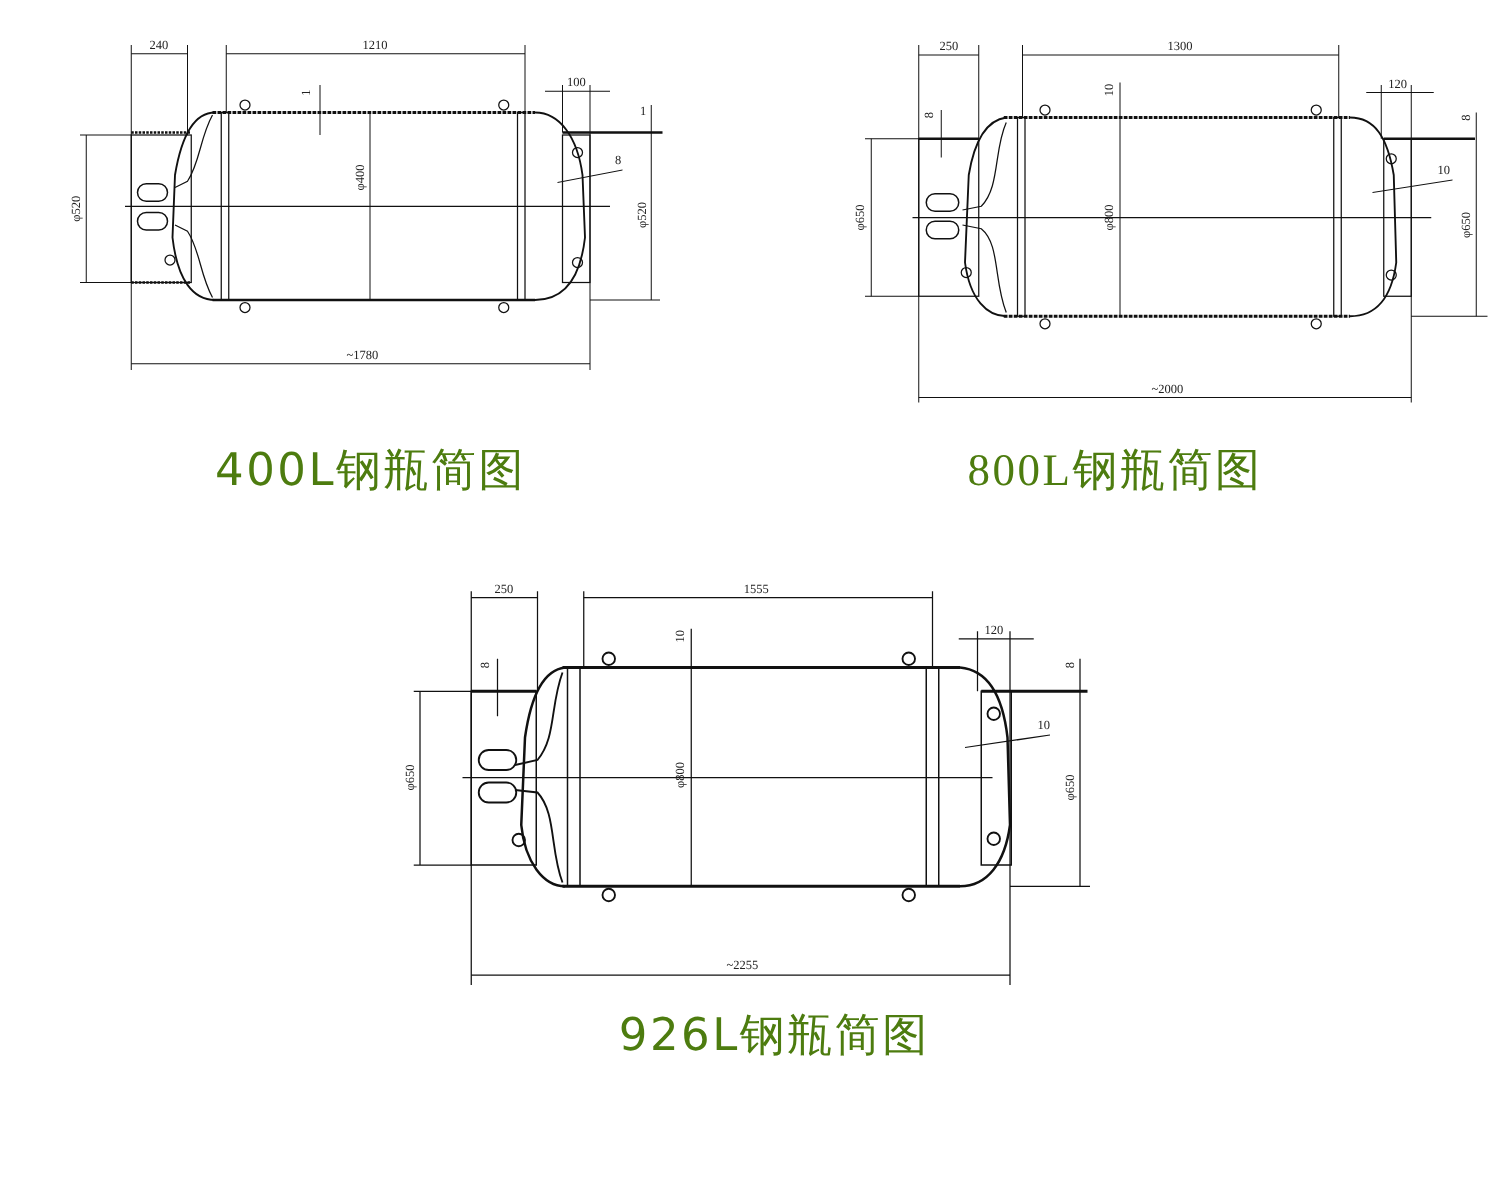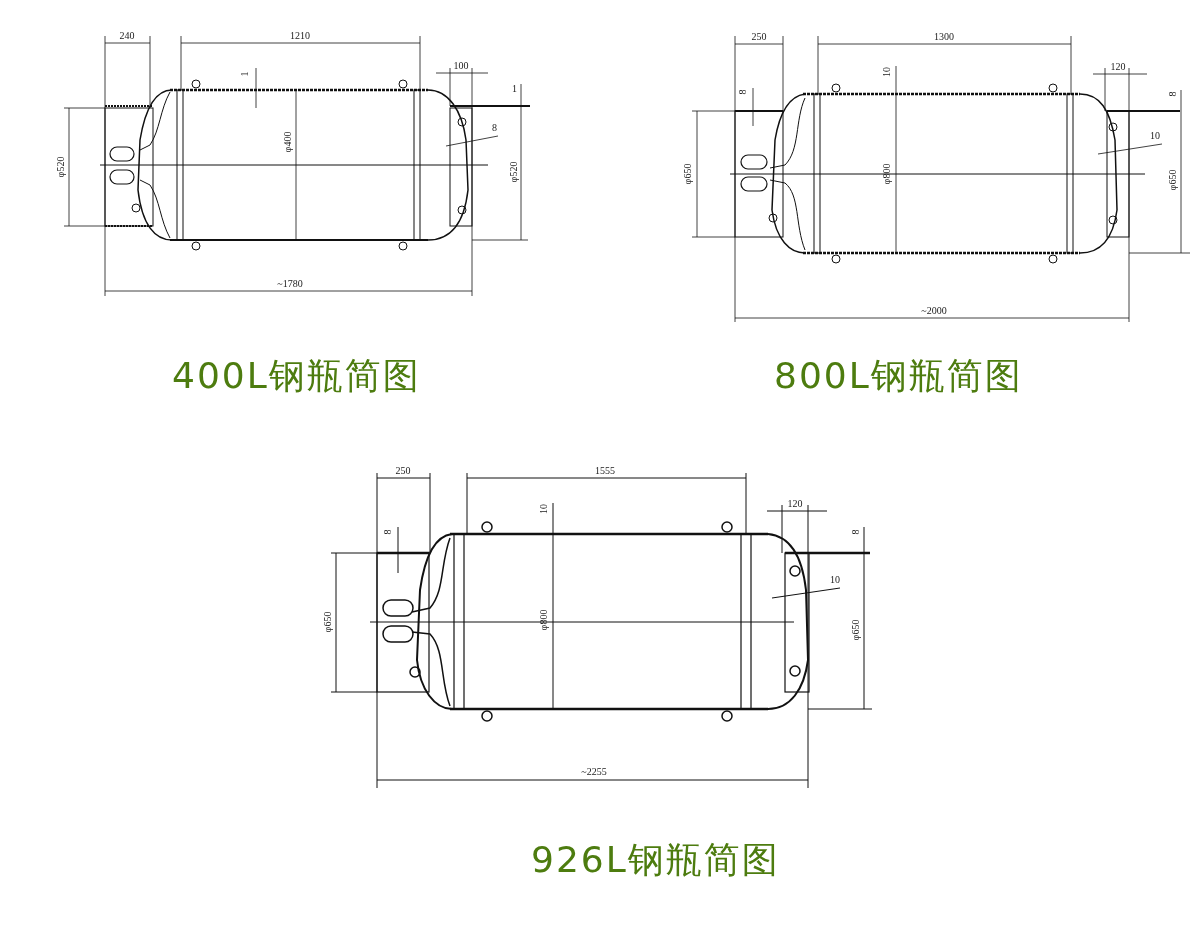--- a/index.html
+++ b/index.html
@@ -137,21 +137,21 @@
   <line class="ln" x1="1129" y1="253" x2="1190" y2="253" stroke-width="0.8"></line>
   <line class="ln" x1="1181" y1="90" x2="1181" y2="253" stroke-width="0.8"></line>
   <text class="dimv" transform="translate(1176,94) rotate(-90)" text-anchor="middle">8</text>
   <text class="dimv" transform="translate(1176,180) rotate(-90)" text-anchor="middle">φ650</text>
   <line class="ln" x1="1098" y1="154" x2="1162" y2="144" stroke-width="0.8"></line>
   <text class="dim" x="1150" y="139">10</text>
   <line class="ln" x1="735" y1="318" x2="1129" y2="318" stroke-width="0.8"></line>
   <text class="dim" x="934" y="314" text-anchor="middle">~2000</text>
 </svg>
 </div>
-<div class="caption" style="left:774px;top:352px;">800L钢瓶简图</div>
+<div class="caption" style="left:774px;top:352px;font-family:Liberation Serif, serif;">800L钢瓶简图</div>
 
 <div class="drawing" style="left:0;top:0;">
 <svg width="1200" height="800" viewBox="0 0 1200 800">
   <line class="ln" x1="370" y1="622" x2="794" y2="622" stroke-width="1"></line>
   <rect x="377" y="553" width="52" height="139" fill="none" stroke="#111" stroke-width="1.2"></rect>
   <line class="ln" x1="377" y1="553" x2="429" y2="553" stroke-width="2.5"></line>
   <rect x="785" y="553" width="24" height="139" fill="none" stroke="#111" stroke-width="1.2"></rect>
   <line class="ln" x1="785" y1="553" x2="870" y2="553" stroke-width="2.5"></line>
   <line class="ln" x1="450" y1="534" x2="768" y2="534" stroke-width="2.5"></line>
   <line class="ln" x1="450" y1="709" x2="768" y2="709" stroke-width="2.5"></line>
@@ -195,13 +195,13 @@
   <line class="ln" x1="808" y1="709" x2="872" y2="709" stroke-width="1"></line>
   <line class="ln" x1="864" y1="527" x2="864" y2="709" stroke-width="1"></line>
   <text class="dimv" transform="translate(859,532) rotate(-90)" text-anchor="middle">8</text>
   <text class="dimv" transform="translate(859,630) rotate(-90)" text-anchor="middle">φ650</text>
   <line class="ln" x1="772" y1="598" x2="840" y2="588" stroke-width="1"></line>
   <text class="dim" x="830" y="583">10</text>
   <line class="ln" x1="377" y1="780" x2="808" y2="780" stroke-width="1"></line>
   <text class="dim" x="594" y="775" text-anchor="middle">~2255</text>
 </svg>
 </div>
-<div class="caption" style="left:495px;top:836px;margin-left:36px;">926L钢瓶简图</div>
+<div class="caption" style="left:495px;top:804px;">926L钢瓶简图</div>
 
 </body></html>

